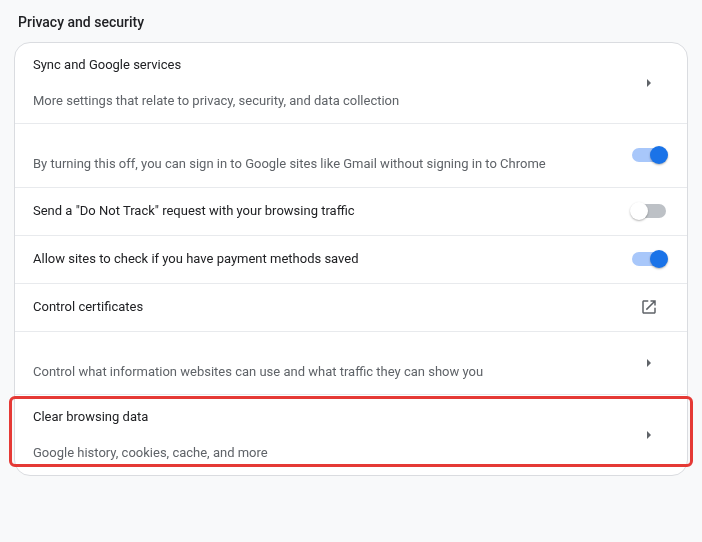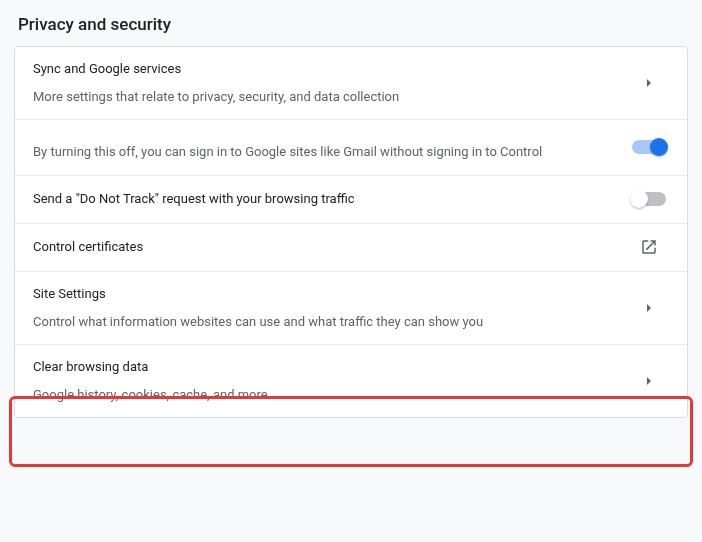--- a/index.html
+++ b/index.html
@@ -8,29 +8,29 @@
       padding: 0;
     }
     body {
       font-family: Roboto, Arial, sans-serif;
       background: #f8f9fa;
       width: 702px;
       height: 542px;
       overflow: hidden;
     }
     .page-title {
-      font-size: 17px;
+      font-size: 14px;
       color: #202124;
       font-weight: 500;
       padding: 14px 0 12px 18px;
     }
     .card {
       background: #fff;
       border: 1px solid #dadce0;
-      border-radius: 4px;
+      border-radius: 16px;
       margin: 0 14px 12px 14px;
       overflow: hidden;
     }
     .row {
       display: flex;
       align-items: center;
       justify-content: space-between;
       padding: 13px 18px 13px 18px;
       border-bottom: 1px solid #e8eaed;
       cursor: pointer;
@@ -46,21 +46,21 @@
     }
     .row-title {
       font-size: 13px;
       color: #202124;
       line-height: 1.4;
     }
     .row-sub {
       font-size: 13px;
       color: #5f6368;
       line-height: 1.4;
-      margin-top: 10px;
+      margin-top: 18px;
     }
     .row-action {
       display: flex;
       align-items: center;
       width: 40px;
       justify-content: center;
     }
     .caret {
       width: 0;
       height: 0;
@@ -118,51 +118,60 @@
       <div class="row-text">
         <div class="row-title">Sync and Google services</div>
         <div class="row-sub">More settings that relate to privacy, security, and data collection</div>
       </div>
       <div class="row-action">
         <div class="caret"></div>
       </div>
     </div>
     <div class="row">
       <div class="row-text">
-        <div class="row-sub">By turning this off, you can sign in to Google sites like Gmail without signing in to Control</div>
+        <div class="row-sub">By turning this off, you can sign in to Google sites like Gmail without signing in to Chrome</div>
       </div>
       <div class="row-action">
         <div class="toggle on">
           <div class="knob"></div>
         </div>
       </div>
     </div>
     <div class="row">
       <div class="row-text">
         <div class="row-title">Send a "Do Not Track" request with your browsing traffic</div>
       </div>
       <div class="row-action">
         <div class="toggle off">
           <div class="knob"></div>
         </div>
       </div>
     </div>
     <div class="row">
       <div class="row-text">
+        <div class="row-title">Allow sites to check if you have payment methods saved</div>
+      </div>
+      <div class="row-action">
+        <div class="toggle on">
+          <div class="knob"></div>
+        </div>
+      </div>
+    </div>
+    <div class="row">
+      <div class="row-text">
         <div class="row-title">Control certificates</div>
       </div>
       <div class="row-action ext-icon">
         <svg viewBox="0 0 24 24">
           <path d="M19 19H5V5h6V3H5c-1.1 0-2 .9-2 2v14c0 1.1.9 2 2 2h14c1.1 0 2-.9 2-2v-6h-2v6zM14 3v2h3.59l-9.83 9.83 1.41 1.41L19 6.41V10h2V3h-7z"></path>
         </svg>
       </div>
     </div>
     <div class="row">
       <div class="row-text">
-        <div class="row-title">Site Settings</div>
         <div class="row-sub">Control what information websites can use and what traffic they can show you</div>
       </div>
       <div class="row-action">
         <div class="caret"></div>
       </div>
     </div>
     <div class="row">
       <div class="row-text">
         <div class="row-title">Clear browsing data</div>
         <div class="row-sub">Google history, cookies, cache, and more</div>

